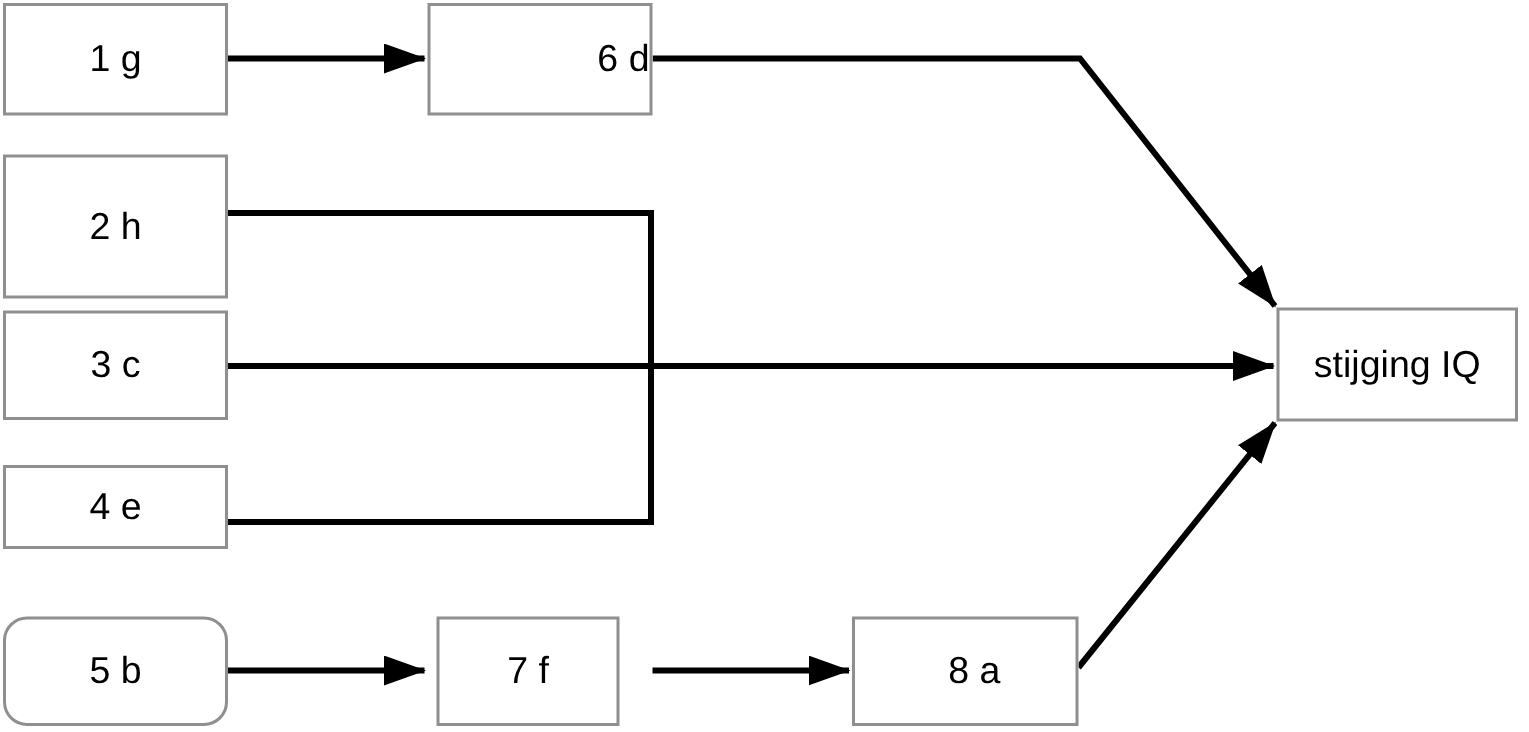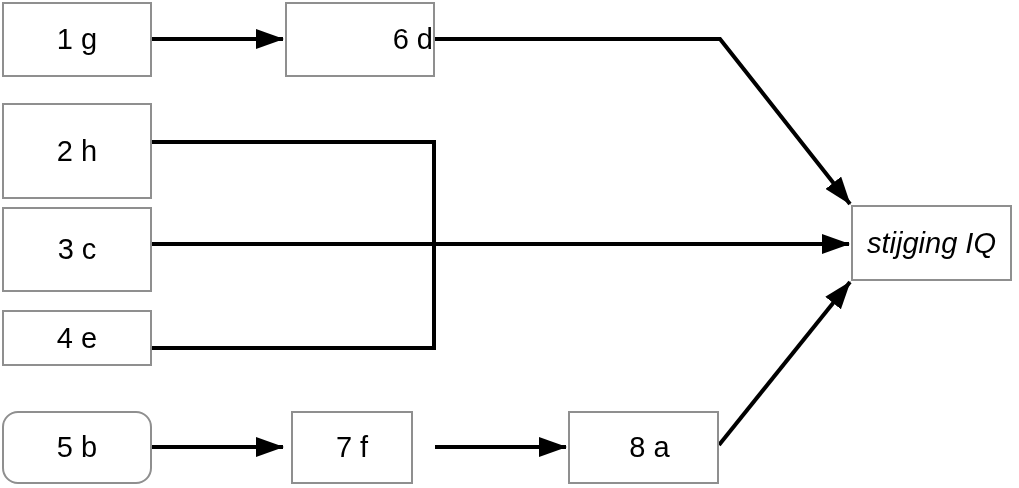--- a/index.html
+++ b/index.html
@@ -23,34 +23,34 @@
     height: 488px;
   }
   .node {
     position: absolute;
     box-sizing: border-box;
     background: #ffffff;
     border: 2px solid #8f8f8f;
     display: flex;
     align-items: center;
     justify-content: center;
-    font-size: 29px;
+    font-size: 25px;
     color: #000000;
     white-space: nowrap;
   }
   
   #node-1g     { left: 2px;   top: 2px;   width: 150px; height: 75px; }
   #node-6d     { left: 285px; top: 2px;   width: 150px; height: 75px; justify-content: flex-end; }
   #node-2h     { left: 2px;   top: 103px; width: 150px; height: 96px; }
-  #node-3c     { left: 2px;   top: 207px; width: 150px; height: 85px; }
+  #node-3c     { left: 2px;   top: 207px; width: 150px; height: 73px; }
   #node-4e     { left: 2px;   top: 310px; width: 150px; height: 56px; }
   #node-5b     { left: 2px;   top: 411px; width: 150px; height: 73px; border-radius: 16px; }
   #node-7f     { left: 291px; top: 411px; width: 122px; height: 73px; }
   #node-8a     { left: 568px; top: 411px; width: 151px; height: 73px; padding-left: 12px; }
-  #node-target { left: 851px; top: 205px; width: 161px; height: 76px; font-style: italic; }
+  #node-target { left: 851px; top: 205px; width: 161px; height: 76px; }
 </style>
 </head>
 <body>
 
 <div id="canvas">
 
   <svg id="connector-layer" viewBox="0 0 1019 488" xmlns="http://www.w3.org/2000/svg">
     <defs>
       <marker id="arrowhead" markerUnits="userSpaceOnUse" markerWidth="28" markerHeight="20" refX="27" refY="10" orient="auto">
         <path d="M0,0 L28,10 L0,20 Z" fill="#000000"></path>

